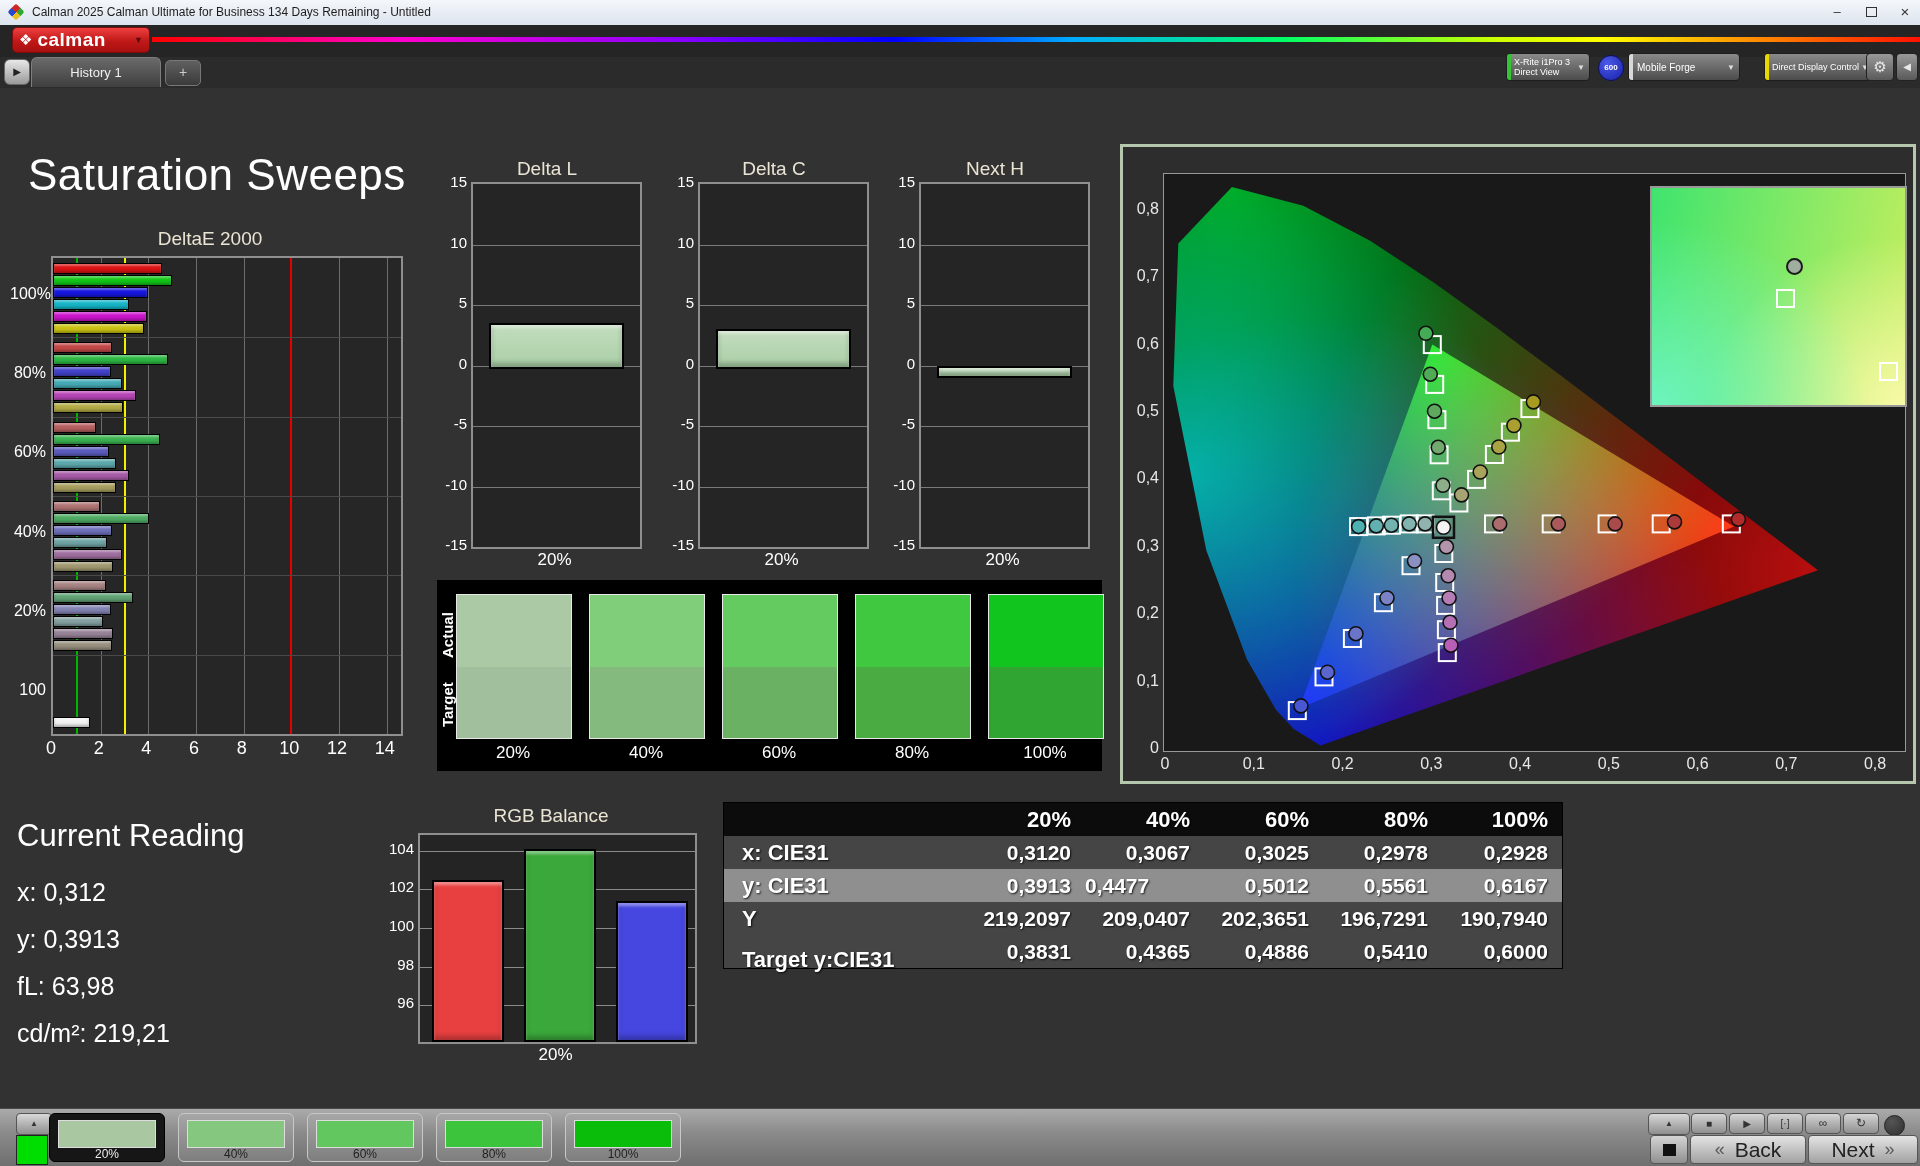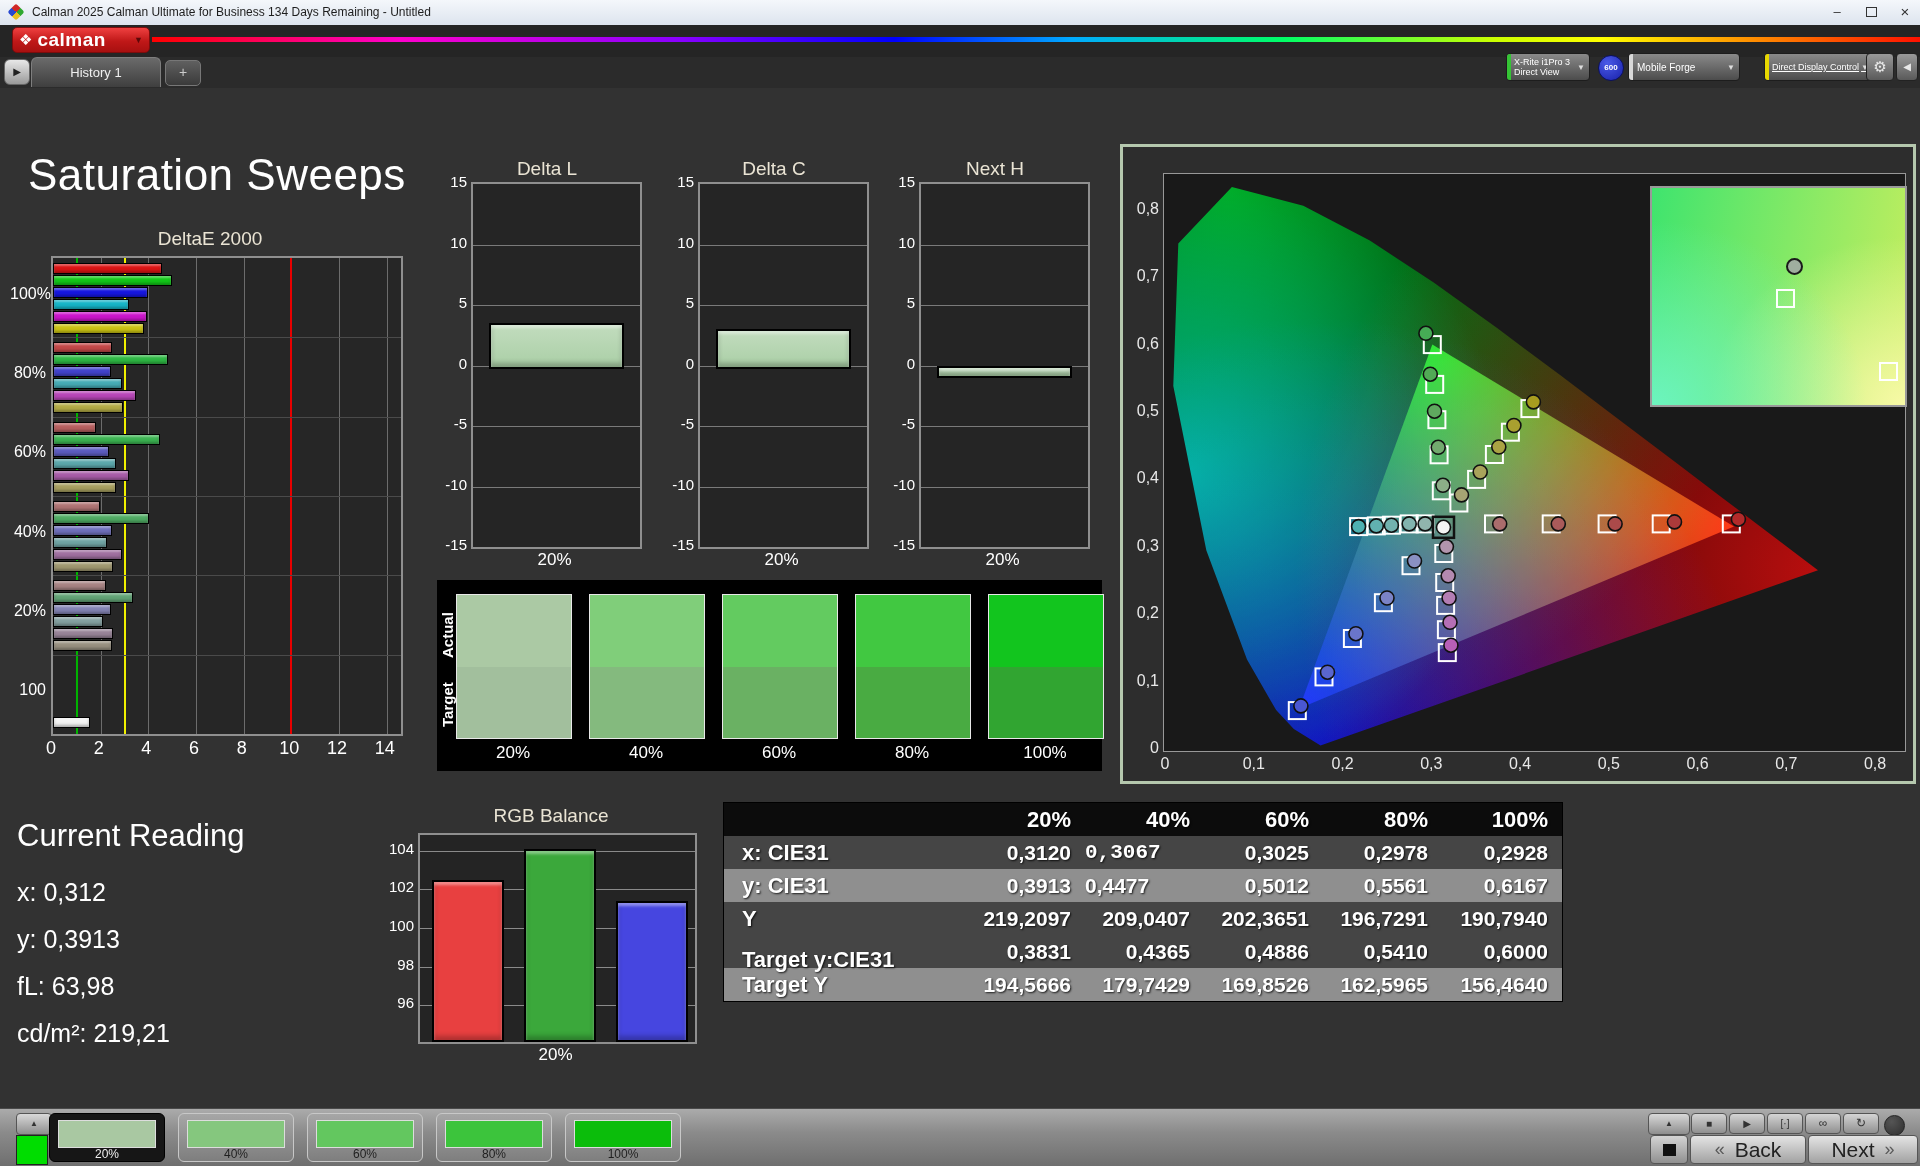--- a/index.html
+++ b/index.html
@@ -128,21 +128,21 @@
         <span>X-Rite i1Pro 3</span><br><span>Direct View</span>
       </span>
       <span class="dd">▼</span>
     </div>
     <div class="badge600" style="left:1598px;">600</div>
     <div class="drop" style="left:1628px;width:112px;">
       <span class="accent" id="source-accent" style="background: rgb(216, 216, 216);"></span>
       <span style="font-size:10px;padding-left:4px;">Mobile Forge</span>
       <span class="dd">▼</span>
     </div>
-    <div class="drop" style="left:1764px;width:110px;text-decoration:underline;">
+    <div class="drop" style="left:1764px;width:110px;">
       <span class="accent" id="control-accent" style="background: rgb(232, 216, 0);"></span>
       <span style="font-size:9px;padding-left:3px;">Direct Display Control</span>
       <span class="dd">▼</span>
     </div>
     <div class="sq-btn" style="left:1866px;width:28px;font-size:15px;line-height:26px;"><span>⚙</span></div>
     <div class="sq-btn" style="left:1896px;width:22px;font-size:10px;line-height:26px;"><span>◀</span></div>
   </div>
 
   <div class="page-title">Saturation Sweeps</div>
 
@@ -469,21 +469,21 @@
         <div class="dt-cell" style="width: 242px; text-align: left; padding-right: 0px; font-size: 22px;"></div>
         <div class="dt-cell" style="width: 119px; text-align: right; padding-right: 14px; font-size: 22px;">20%</div>
         <div class="dt-cell" style="width: 119px; text-align: right; padding-right: 14px; font-size: 22px;">40%</div>
         <div class="dt-cell" style="width: 119px; text-align: right; padding-right: 14px; font-size: 22px;">60%</div>
         <div class="dt-cell" style="width: 119px; text-align: right; padding-right: 14px; font-size: 22px;">80%</div>
         <div class="dt-cell" style="width: 120px; text-align: right; padding-right: 14px; font-size: 22px;">100%</div>
       </div>
       <div class="dt-row" style="background: rgb(69, 69, 69);">
         <div class="dt-cell" style="width: 242px; padding-left: 18px; text-align: left; font-size: 22px;">x: CIE31</div>
         <div class="dt-cell" style="width: 119px; text-align: right; padding-right: 14px;">0,3120</div>
-        <div class="dt-cell" style="width: 119px; text-align: left; padding-right: 14px; font-family: Liberation Mono, monospace;">0,3067</div>
+        <div class="dt-cell" style="width: 119px; text-align: right; padding-right: 14px;">0,3067</div>
         <div class="dt-cell" style="width: 119px; text-align: right; padding-right: 14px;">0,3025</div>
         <div class="dt-cell" style="width: 119px; text-align: right; padding-right: 14px;">0,2978</div>
         <div class="dt-cell" style="width: 120px; text-align: right; padding-right: 14px;">0,2928</div>
       </div>
       <div class="dt-row" style="background: rgb(143, 143, 143);">
         <div class="dt-cell" style="width: 242px; padding-left: 18px; text-align: left; font-size: 22px;">y: CIE31</div>
         <div class="dt-cell" style="width: 119px; text-align: right; padding-right: 14px;">0,3913</div>
         <div class="dt-cell" style="width: 119px; text-align: left; padding-right: 14px;">0,4477</div>
         <div class="dt-cell" style="width: 119px; text-align: right; padding-right: 14px;">0,5012</div>
         <div class="dt-cell" style="width: 119px; text-align: right; padding-right: 14px;">0,5561</div>
@@ -497,28 +497,20 @@
         <div class="dt-cell" style="width: 119px; text-align: right; padding-right: 14px;">196,7291</div>
         <div class="dt-cell" style="width: 120px; text-align: right; padding-right: 14px;">190,7940</div>
       </div>
       <div class="dt-row" style="background: rgb(69, 69, 69);">
         <div class="dt-cell" style="width: 242px; padding-left: 18px; text-align: left; font-size: 22px; margin-top: 16px;">Target y:CIE31</div>
         <div class="dt-cell" style="width: 119px; text-align: right; padding-right: 14px;">0,3831</div>
         <div class="dt-cell" style="width: 119px; text-align: right; padding-right: 14px;">0,4365</div>
         <div class="dt-cell" style="width: 119px; text-align: right; padding-right: 14px;">0,4886</div>
         <div class="dt-cell" style="width: 119px; text-align: right; padding-right: 14px;">0,5410</div>
         <div class="dt-cell" style="width: 120px; text-align: right; padding-right: 14px;">0,6000</div>
-      </div>
-      <div class="dt-row" style="background: rgb(143, 143, 143);">
-        <div class="dt-cell" style="width: 242px; padding-left: 18px; text-align: left; font-size: 22px;">Target Y</div>
-        <div class="dt-cell" style="width: 119px; text-align: right; padding-right: 14px;">194,5666</div>
-        <div class="dt-cell" style="width: 119px; text-align: right; padding-right: 14px;">179,7429</div>
-        <div class="dt-cell" style="width: 119px; text-align: right; padding-right: 14px;">169,8526</div>
-        <div class="dt-cell" style="width: 119px; text-align: right; padding-right: 14px;">162,5965</div>
-        <div class="dt-cell" style="width: 120px; text-align: right; padding-right: 14px;">156,4640</div>
       </div>
     </div>
 
   <div class="bottombar">
     <div class="bb-mini"><span>▲</span></div>
     <div class="bb-sample" id="bb-sample" style="background: rgb(0, 221, 0);"></div>
     <div class="abs" id="bb-swatches" style="left:0;top:0;width:100%;height:100%;">
         <div class="bb-swatch" style="left: 49px; background: rgb(22, 22, 22); border: 1px solid rgb(0, 0, 0);">
           <div class="chip" style="background: rgb(169, 200, 162);"></div>
           <div class="lab" style="color: rgb(238, 238, 238);">20%</div>

